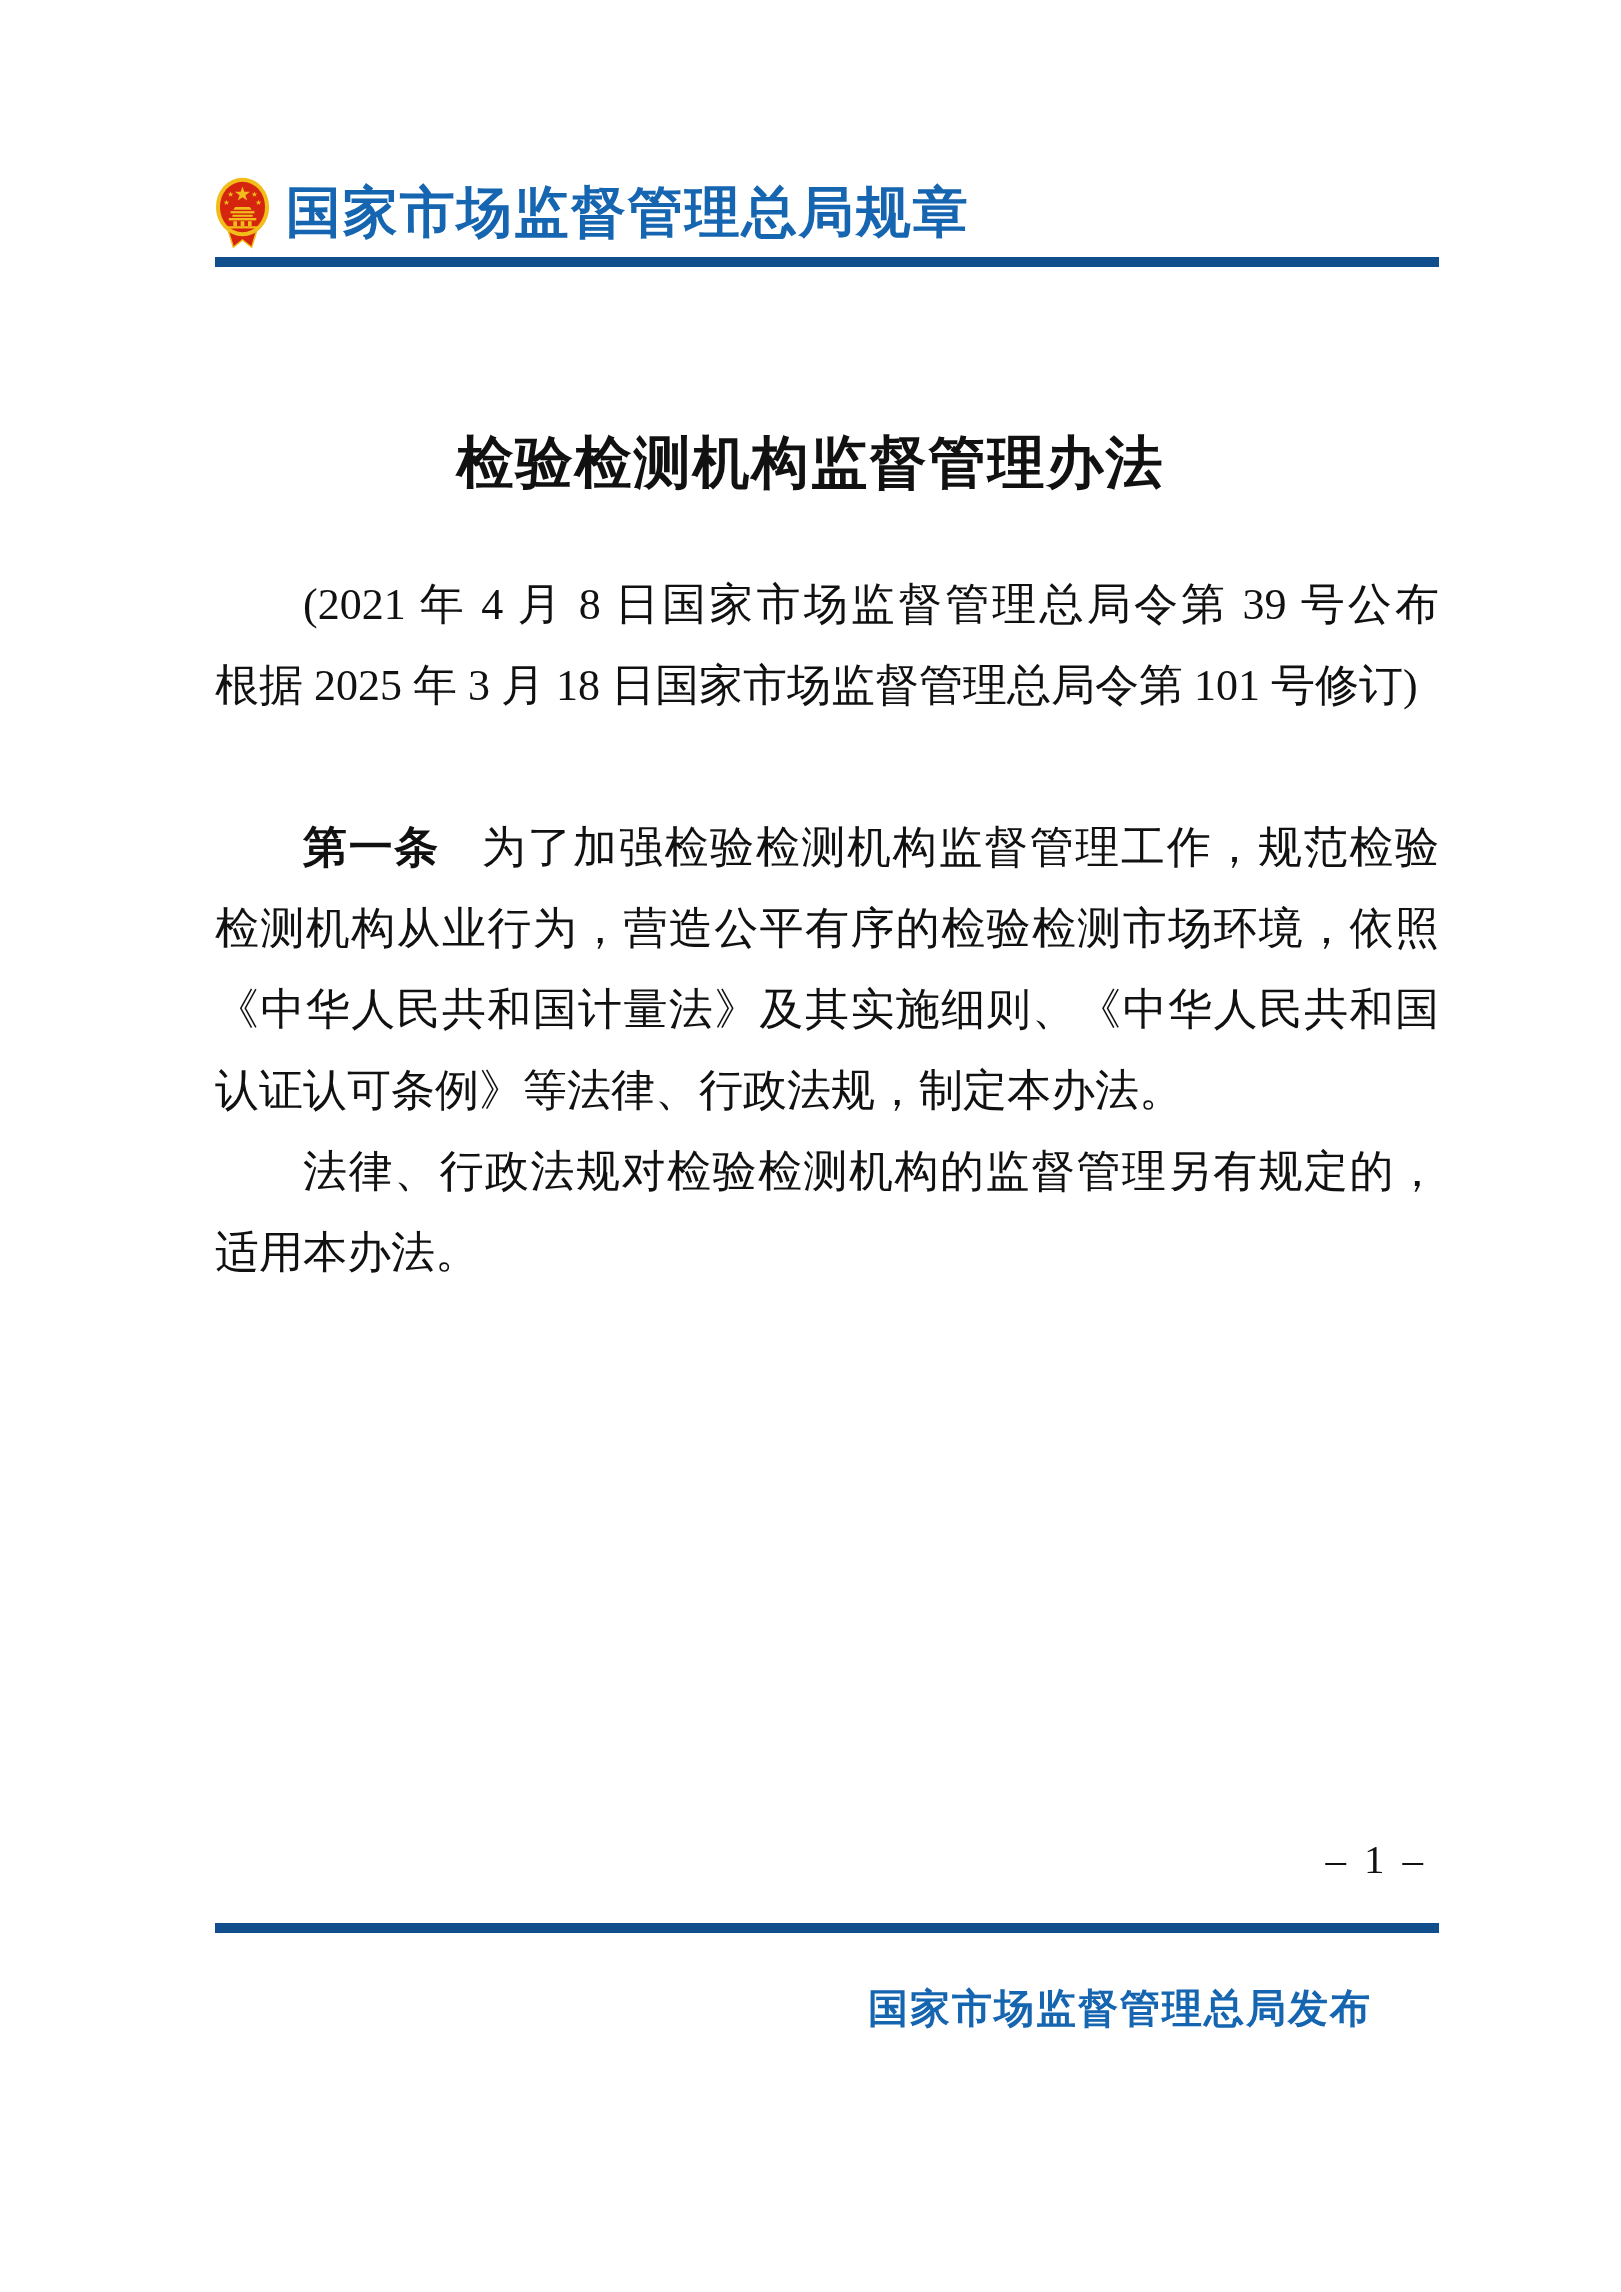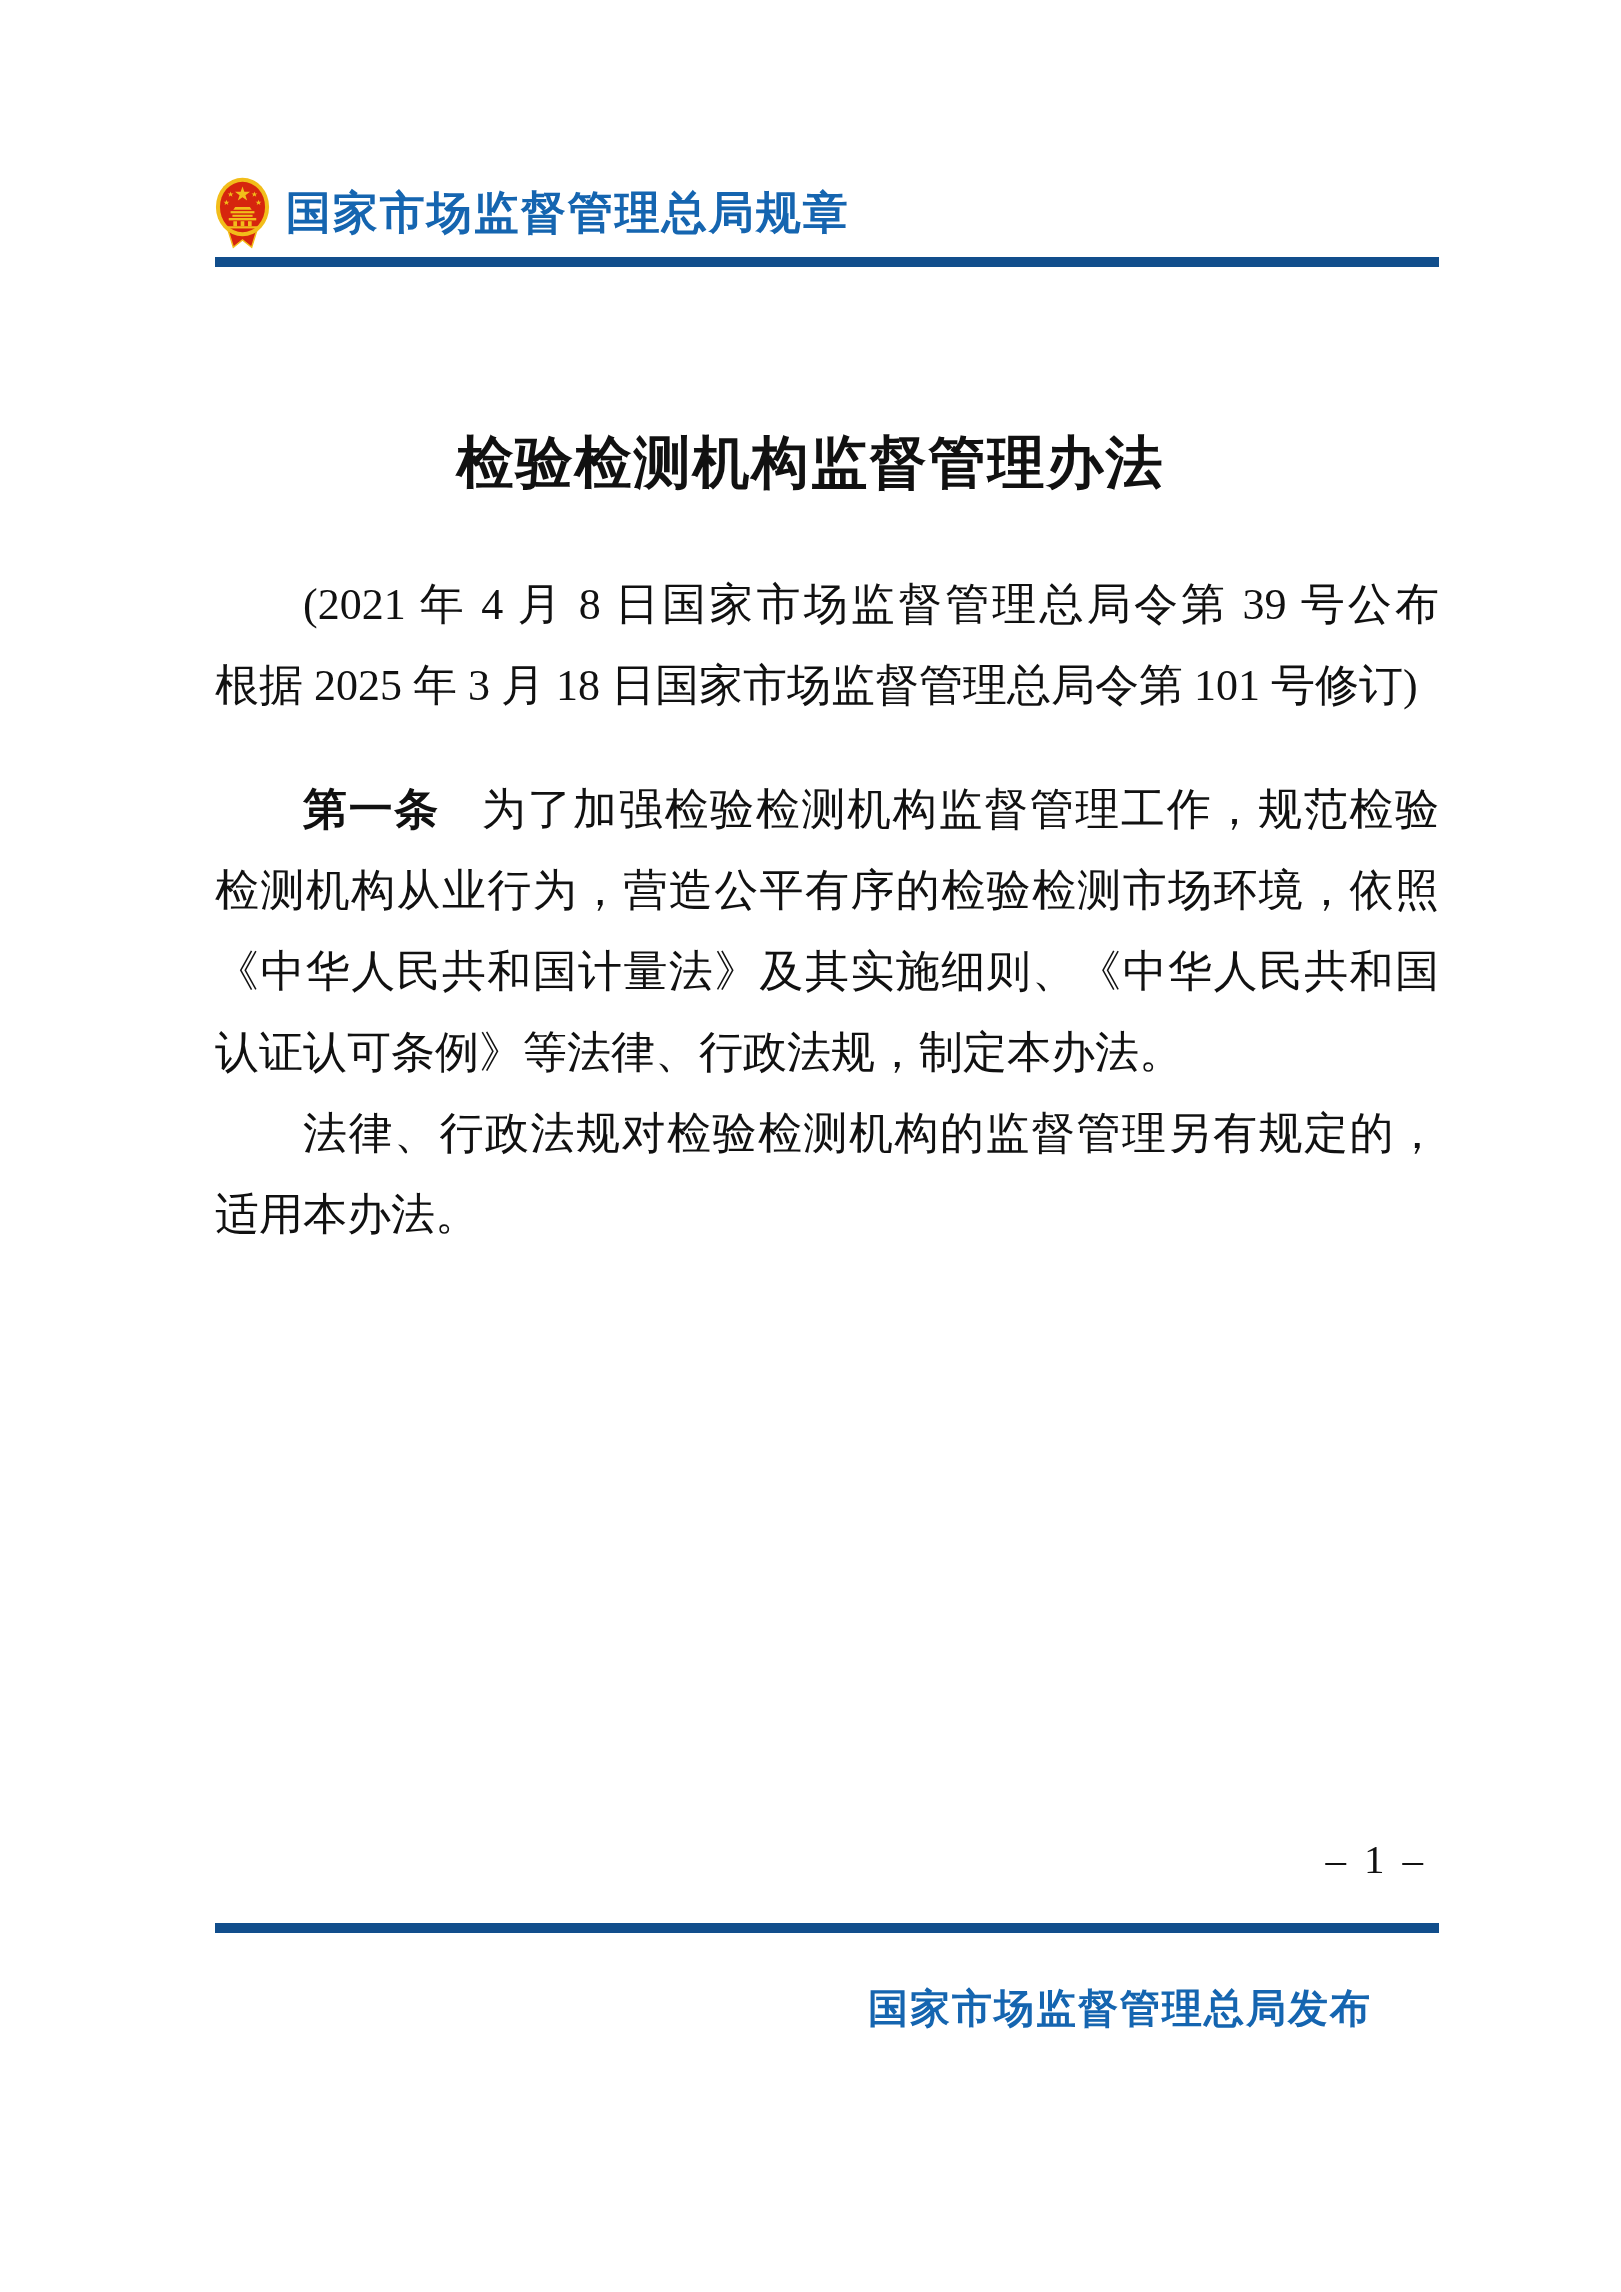--- a/index.html
+++ b/index.html
@@ -19,21 +19,21 @@
   }
 
   
   .header-bar{
     position:absolute;top:176px;left:215px;
     display:flex;align-items:center;gap:15.7px;
   }
   .emblem{width:55px;height:73px;flex:0 0 auto;}
   .agency-label{
     font-family:"Liberation Sans","DejaVu Sans",sans-serif;
-    font-weight:700;font-size:45px;line-height:1;
+    font-weight:700;font-size:55px;line-height:1;
     color:var(--accent);
     letter-spacing:2px;
     white-space:nowrap;
   }
   .rule{
     position:absolute;left:215px;width:1224px;height:9.8px;
     background:var(--rule);
   }
   .header-rule{top:257px;}
 
@@ -48,21 +48,21 @@
   .promulgation{
     position:absolute;top:564px;left:215px;width:1224px;
     font-size:44px;line-height:81px;
     text-indent:2em;
     text-align:justify;
     margin:0;
   }
 
   
   .articles{
-    position:absolute;top:768px;left:215px;width:1224px;
+    position:absolute;top:806px;left:215px;width:1224px;
   }
   .article{
     font-size:44px;line-height:81px;
     text-indent:2em;
     text-align:justify;
     margin:0;
   }
   .article-lead{
     font-family:"Liberation Sans","DejaVu Sans",sans-serif;
     font-weight:700;

